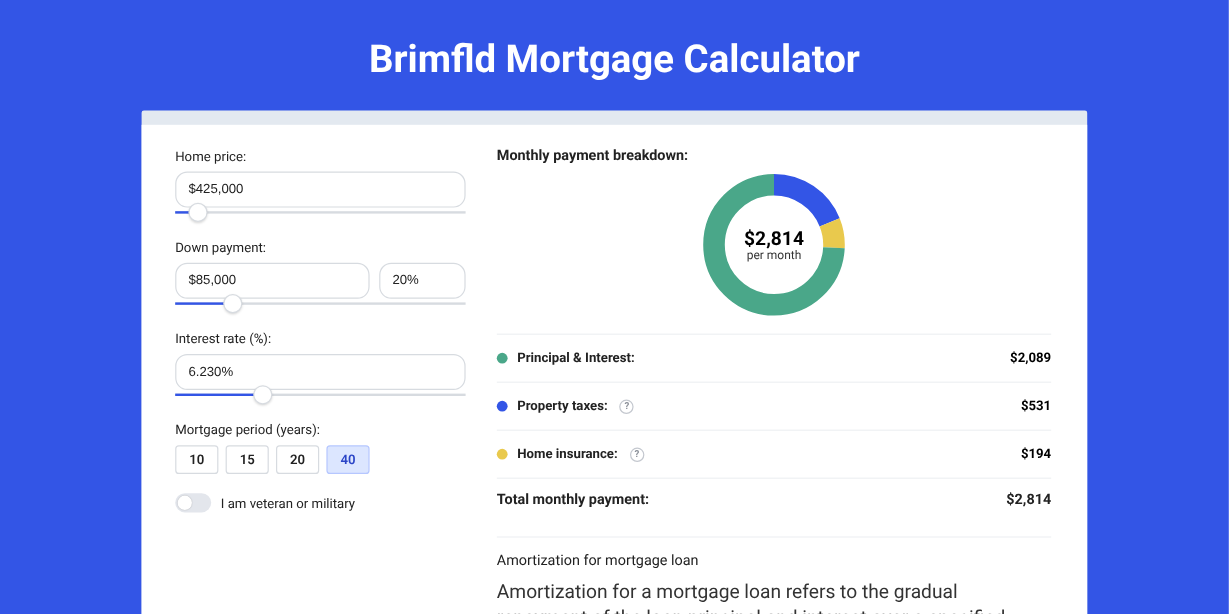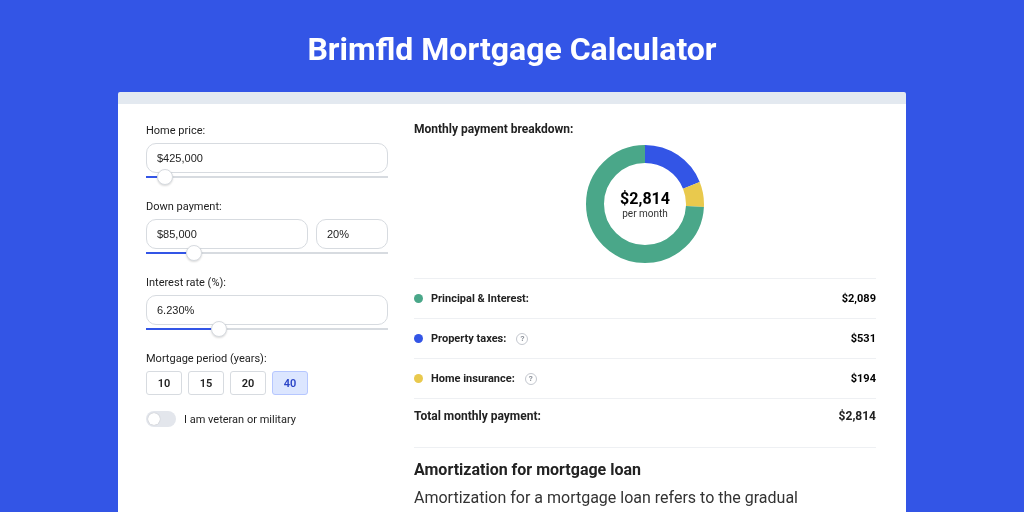--- a/index.html
+++ b/index.html
@@ -35,21 +35,21 @@
   .donut .per { font-size:10px; color:#333; }
   .legend-row { display:flex; align-items:center; justify-content:space-between; padding:13px 0; border-top:1px solid #eef0f3;font-weight:bold; }
   .legend-row:first-of-type { border-top:1px solid #eef0f3; }
   .legend-left { display:flex; align-items:center; gap:8px; }
   .dot { width:9px; height:9px; border-radius:50%; }
   .legend-label { font-size:11px; color:#222; }
   .qmark { width:12px; height:12px; border:1px solid #c4c8cf; border-radius:50%; font-size:8px; color:#8a8f98; display:inline-flex; align-items:center; justify-content:center; margin-left:2px; }
   .legend-val { font-size:11px; color:#000; }
   .total-row { display:flex; justify-content:space-between; font-weight:700; font-size:12px; padding:10px 0; border-top:1px solid #eef0f3; }
   .amort-box { margin-top:14px; border-top:1px solid #eef0f3; padding-top:12px; }
-  .amort-title { font-weight:700; font-size:16px; margin-bottom:8px; }
+  .amort-title { font-weight:400; font-size:12px; margin-bottom:8px; }
   .amort-text { font-size:16px; color:#333; line-height:1.4; }
   svg.ring { transform: rotate(-90deg); }
 </style>
 </head>
 <body>
 
 <div class="page-title">Brimfld Mortgage Calculator</div>
 
 <div class="card-wrap">
   <div class="card">

